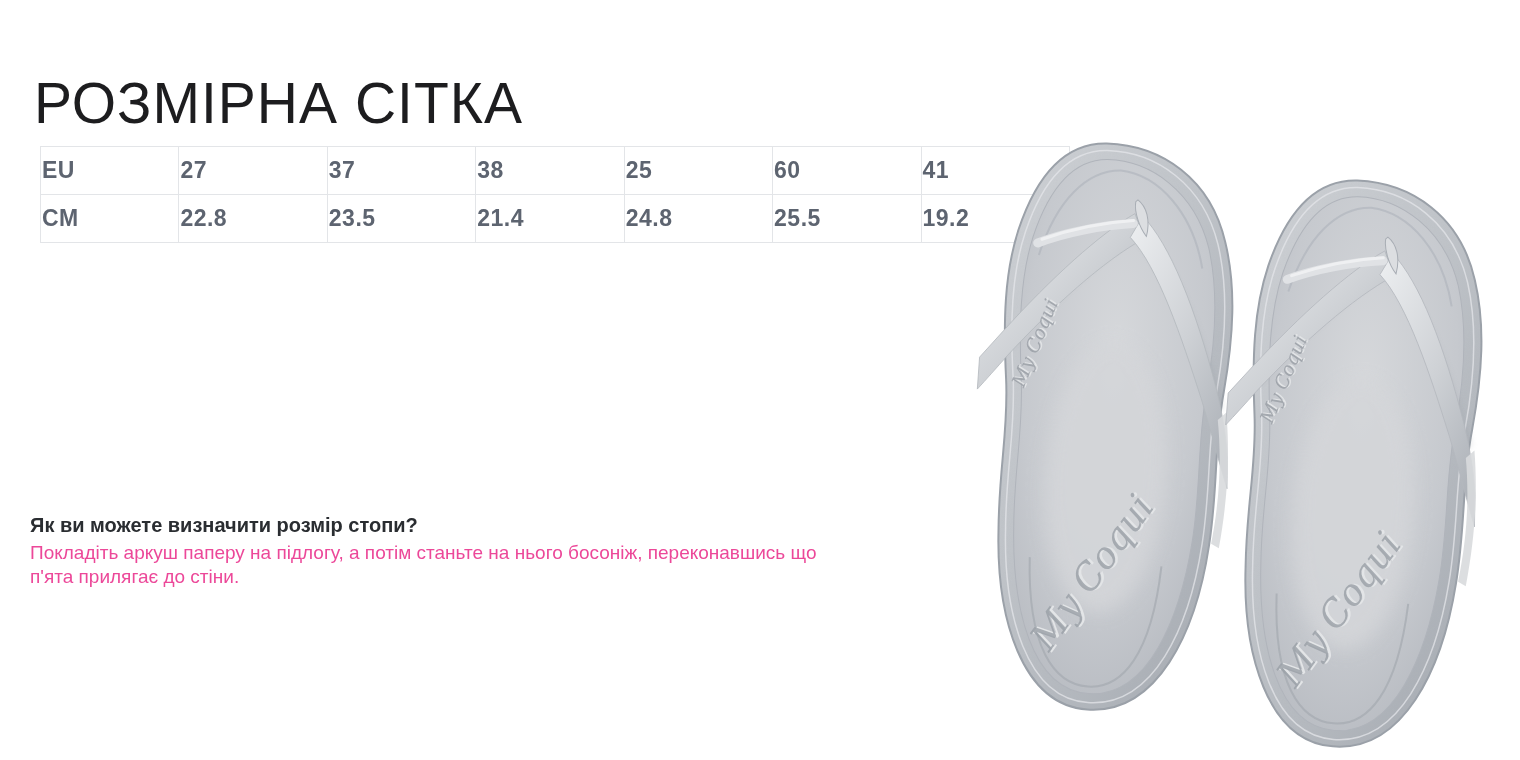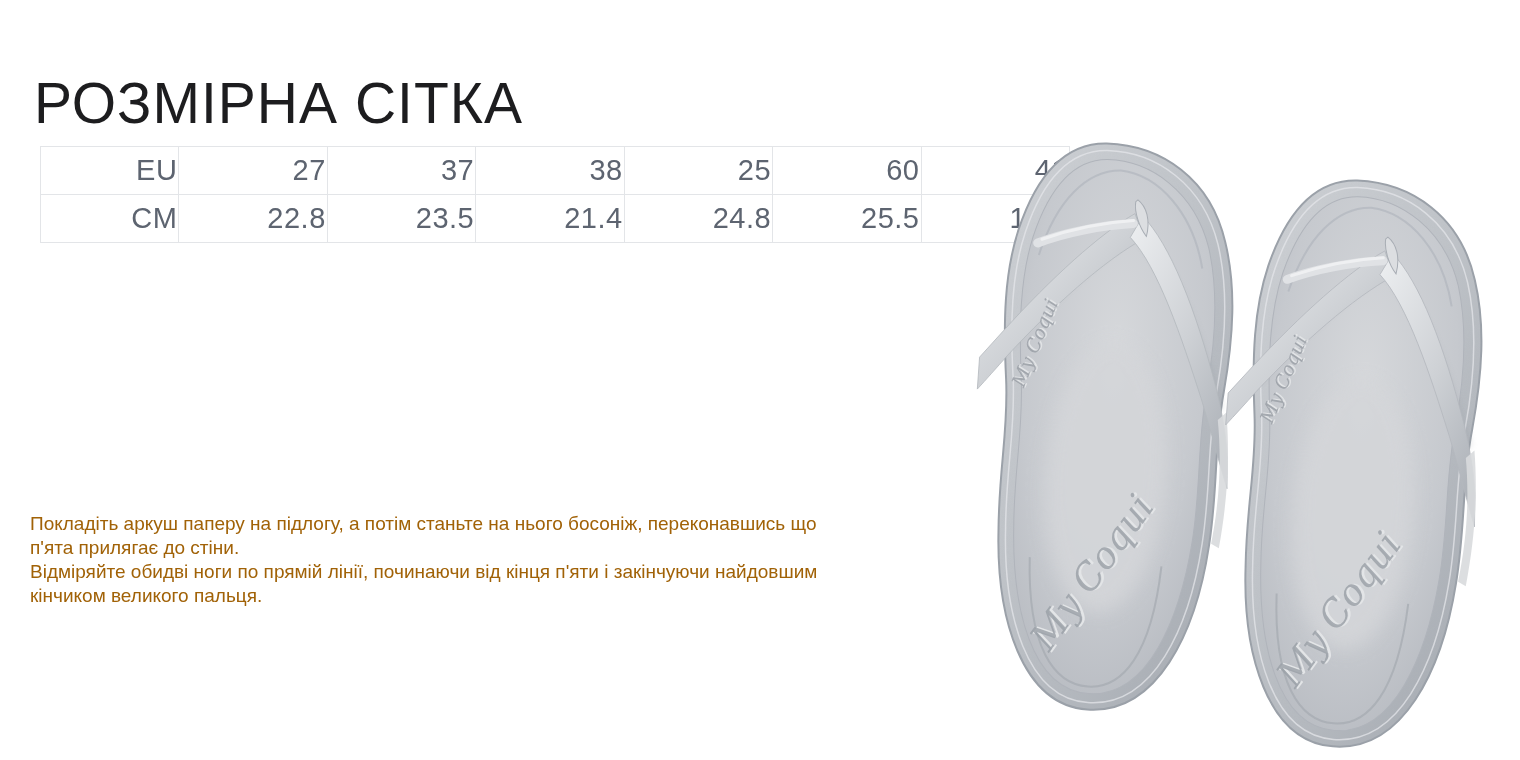--- a/index.html
+++ b/index.html
@@ -12,34 +12,34 @@
     font-size:57px;font-weight:300;letter-spacing:1px;
     color:#1d1d1f;white-space:nowrap;
   }
   .size-table{
     position:absolute;left:40px;top:146px;
     border-collapse:collapse;table-layout:fixed;
     width:1030px;
   }
   .size-table td{
     border:1px solid #e3e5e8;background:#ffffff;
-    height:45px;text-align:right;vertical-align:middle;
-    font-size:29px;color:#5d6470;letter-spacing:0.5px;
+    height:45px;text-align:left;vertical-align:middle;
+    font-size:23px;color:#5d6470;letter-spacing:0.5px;font-weight:bold;
   }
   .col-label{width:138px;}
   .col-size{width:148px;}
   .instructions{
     position:absolute;left:30px;top:512px;width:880px;
   }
   .instructions h3{
     margin:0 0 3px 0;font-size:20px;line-height:26px;
     font-weight:bold;color:#2a2d31;
   }
   .instructions p{
-    margin:0;font-size:19px;line-height:24px;color:#a16207;
+    margin:0;font-size:19px;line-height:24px;color:#ec4899;
     white-space:pre-line;
   }
   .product-photo{
     position:absolute;left:975px;top:128px;width:545px;height:632px;
   }
   .emboss-text{
     font-family:"DejaVu Serif",serif;font-style:italic;
   }
 </style>
 </head>
@@ -73,24 +73,23 @@
       <td>23.5</td>
       <td>21.4</td>
       <td>24.8</td>
       <td>25.5</td>
       <td>19.2</td>
     </tr>
   </tbody>
 </table>
 
 <div class="instructions">
+  <h3>Як ви можете визначити розмір стопи?</h3>
   <p>Покладіть аркуш паперу на підлогу, а потім станьте на нього босоніж, переконавшись що
 п'ята прилягає до стіни.</p>
-  <p>Відміряйте обидві ноги по прямій лінії, починаючи від кінця п'яти і закінчуючи найдовшим
-кінчиком великого пальця.</p>
 </div>
 
 <svg class="product-photo" viewBox="0 0 545 632" xmlns="http://www.w3.org/2000/svg" xmlns:xlink="http://www.w3.org/1999/xlink">
   <defs>
     <linearGradient id="gSole" x1="0" y1="0" x2="0.9" y2="1">
       <stop offset="0" stop-color="#cfd2d6"></stop>
       <stop offset="0.45" stop-color="#c0c4c9"></stop>
       <stop offset="1" stop-color="#a7acb3"></stop>
     </linearGradient>
     <radialGradient id="gBed" cx="0.5" cy="0.36" r="0.85">

